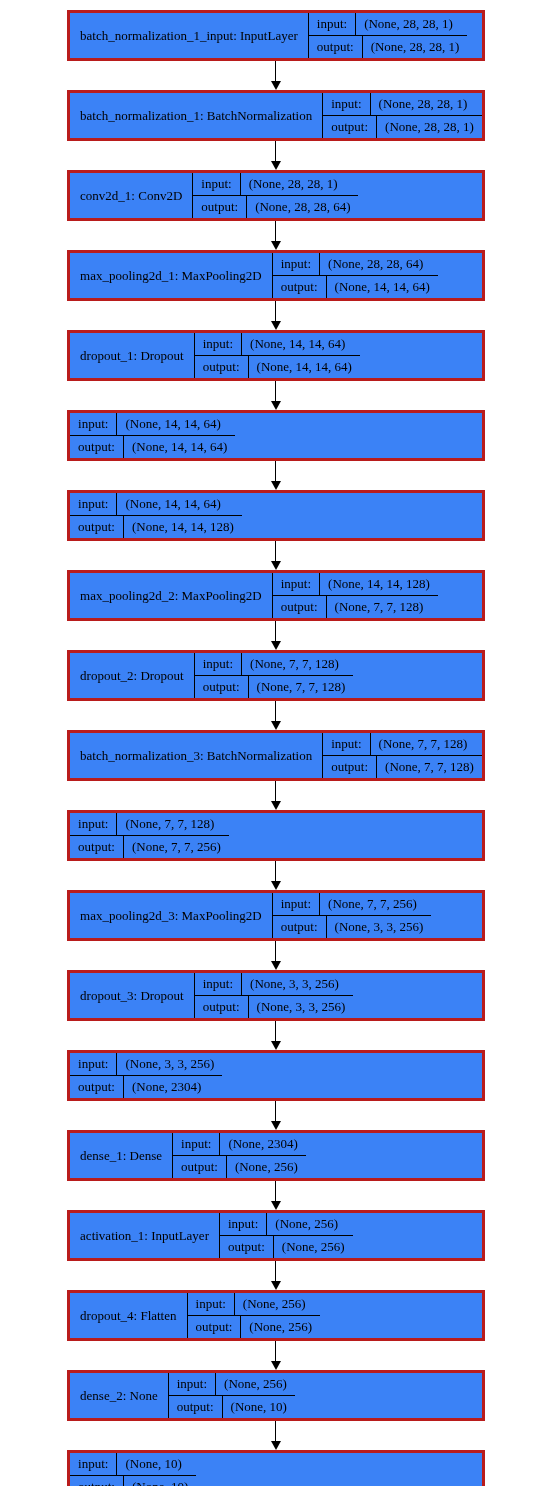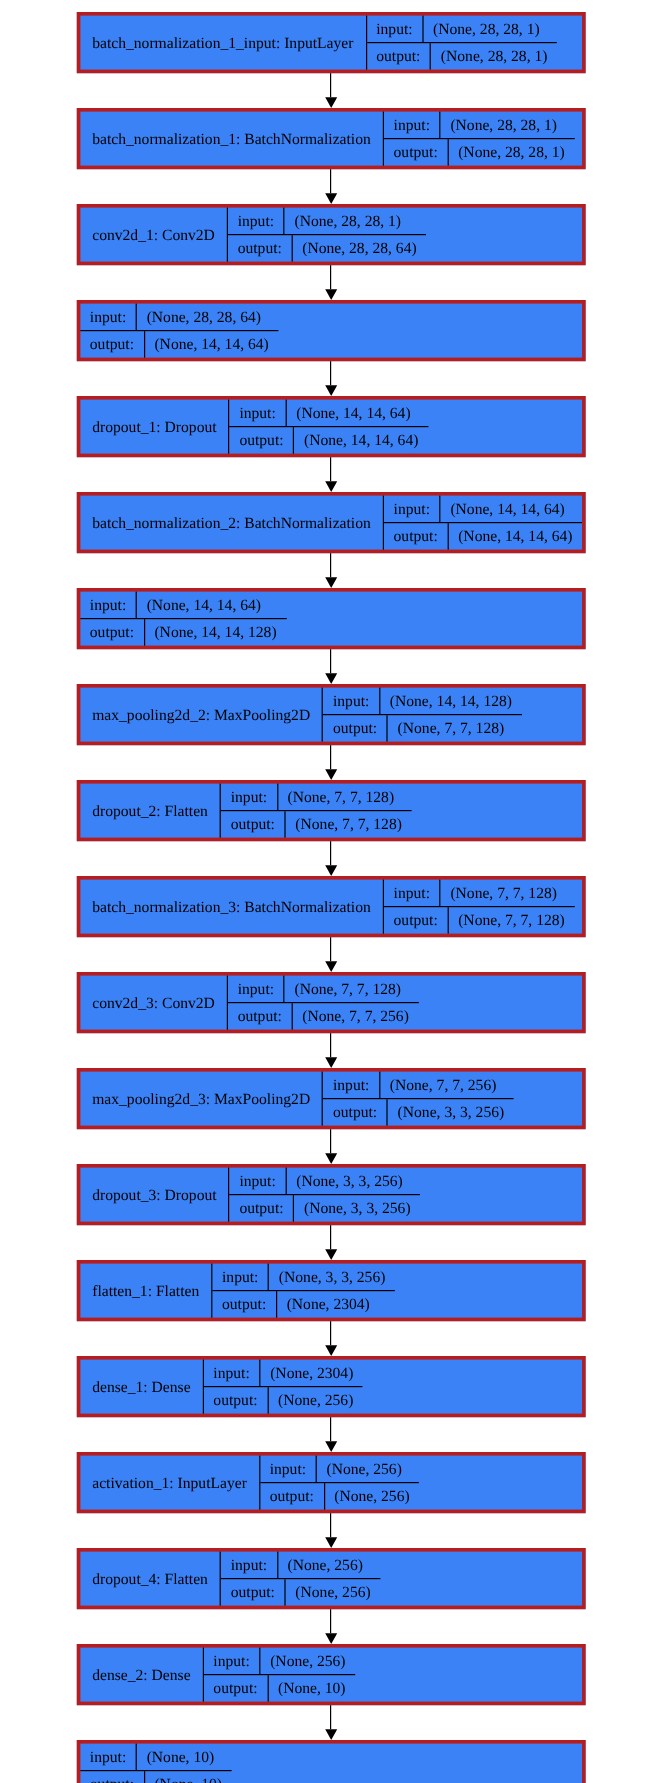--- a/index.html
+++ b/index.html
@@ -114,20 +114,21 @@
           <div class="io-label">output:</div>
           <div class="io-val">(None, 28, 28, 64)</div>
         </div>
       </div>
     </div>
     <div class="arrow-container">
       <div class="arrow-line"></div>
       <div class="arrow-head"></div>
     </div>
     <div class="node">
+      <div class="name-cell">max_pooling2d_1: MaxPooling2D</div>
       <div class="io-table">
         <div class="io-row">
           <div class="io-label">input:</div>
           <div class="io-val">(None, 28, 28, 64)</div>
         </div>
         <div class="io-row">
           <div class="io-label">output:</div>
           <div class="io-val">(None, 14, 14, 64)</div>
         </div>
       </div>
@@ -147,21 +148,20 @@
           <div class="io-label">output:</div>
           <div class="io-val">(None, 14, 14, 64)</div>
         </div>
       </div>
     </div>
     <div class="arrow-container">
       <div class="arrow-line"></div>
       <div class="arrow-head"></div>
     </div>
     <div class="node">
-      <div class="name-cell">batch_normalization_2: BatchNormalization</div>
       <div class="io-table">
         <div class="io-row">
           <div class="io-label">input:</div>
           <div class="io-val">(None, 14, 14, 64)</div>
         </div>
         <div class="io-row">
           <div class="io-label">output:</div>
           <div class="io-val">(None, 14, 14, 64)</div>
         </div>
       </div>
@@ -197,21 +197,21 @@
           <div class="io-label">output:</div>
           <div class="io-val">(None, 7, 7, 128)</div>
         </div>
       </div>
     </div>
     <div class="arrow-container">
       <div class="arrow-line"></div>
       <div class="arrow-head"></div>
     </div>
     <div class="node">
-      <div class="name-cell">dropout_2: Flatten</div>
+      <div class="name-cell">dropout_2: Dropout</div>
       <div class="io-table">
         <div class="io-row">
           <div class="io-label">input:</div>
           <div class="io-val">(None, 7, 7, 128)</div>
         </div>
         <div class="io-row">
           <div class="io-label">output:</div>
           <div class="io-val">(None, 7, 7, 128)</div>
         </div>
       </div>
@@ -231,21 +231,20 @@
           <div class="io-label">output:</div>
           <div class="io-val">(None, 7, 7, 128)</div>
         </div>
       </div>
     </div>
     <div class="arrow-container">
       <div class="arrow-line"></div>
       <div class="arrow-head"></div>
     </div>
     <div class="node">
-      <div class="name-cell">conv2d_3: Conv2D</div>
       <div class="io-table">
         <div class="io-row">
           <div class="io-label">input:</div>
           <div class="io-val">(None, 7, 7, 128)</div>
         </div>
         <div class="io-row">
           <div class="io-label">output:</div>
           <div class="io-val">(None, 7, 7, 256)</div>
         </div>
       </div>
@@ -282,21 +281,20 @@
           <div class="io-label">output:</div>
           <div class="io-val">(None, 3, 3, 256)</div>
         </div>
       </div>
     </div>
     <div class="arrow-container">
       <div class="arrow-line"></div>
       <div class="arrow-head"></div>
     </div>
     <div class="node">
-      <div class="name-cell">flatten_1: Flatten</div>
       <div class="io-table">
         <div class="io-row">
           <div class="io-label">input:</div>
           <div class="io-val">(None, 3, 3, 256)</div>
         </div>
         <div class="io-row">
           <div class="io-label">output:</div>
           <div class="io-val">(None, 2304)</div>
         </div>
       </div>
@@ -350,21 +348,21 @@
           <div class="io-label">output:</div>
           <div class="io-val">(None, 256)</div>
         </div>
       </div>
     </div>
     <div class="arrow-container">
       <div class="arrow-line"></div>
       <div class="arrow-head"></div>
     </div>
     <div class="node">
-      <div class="name-cell">dense_2: Dense</div>
+      <div class="name-cell">dense_2: None</div>
       <div class="io-table">
         <div class="io-row">
           <div class="io-label">input:</div>
           <div class="io-val">(None, 256)</div>
         </div>
         <div class="io-row">
           <div class="io-label">output:</div>
           <div class="io-val">(None, 10)</div>
         </div>
       </div>

